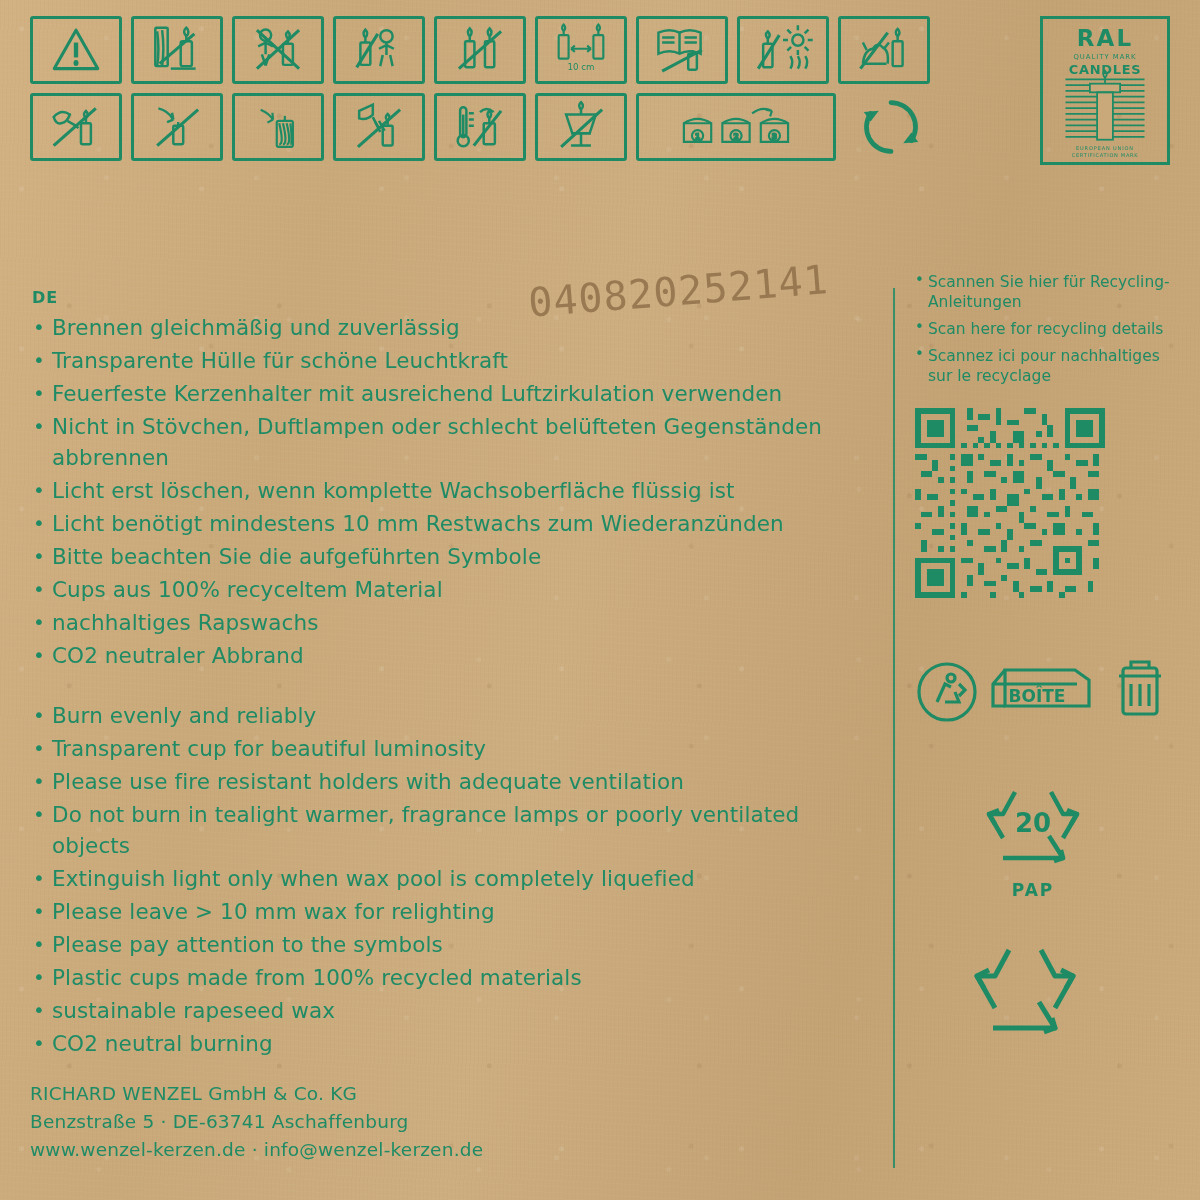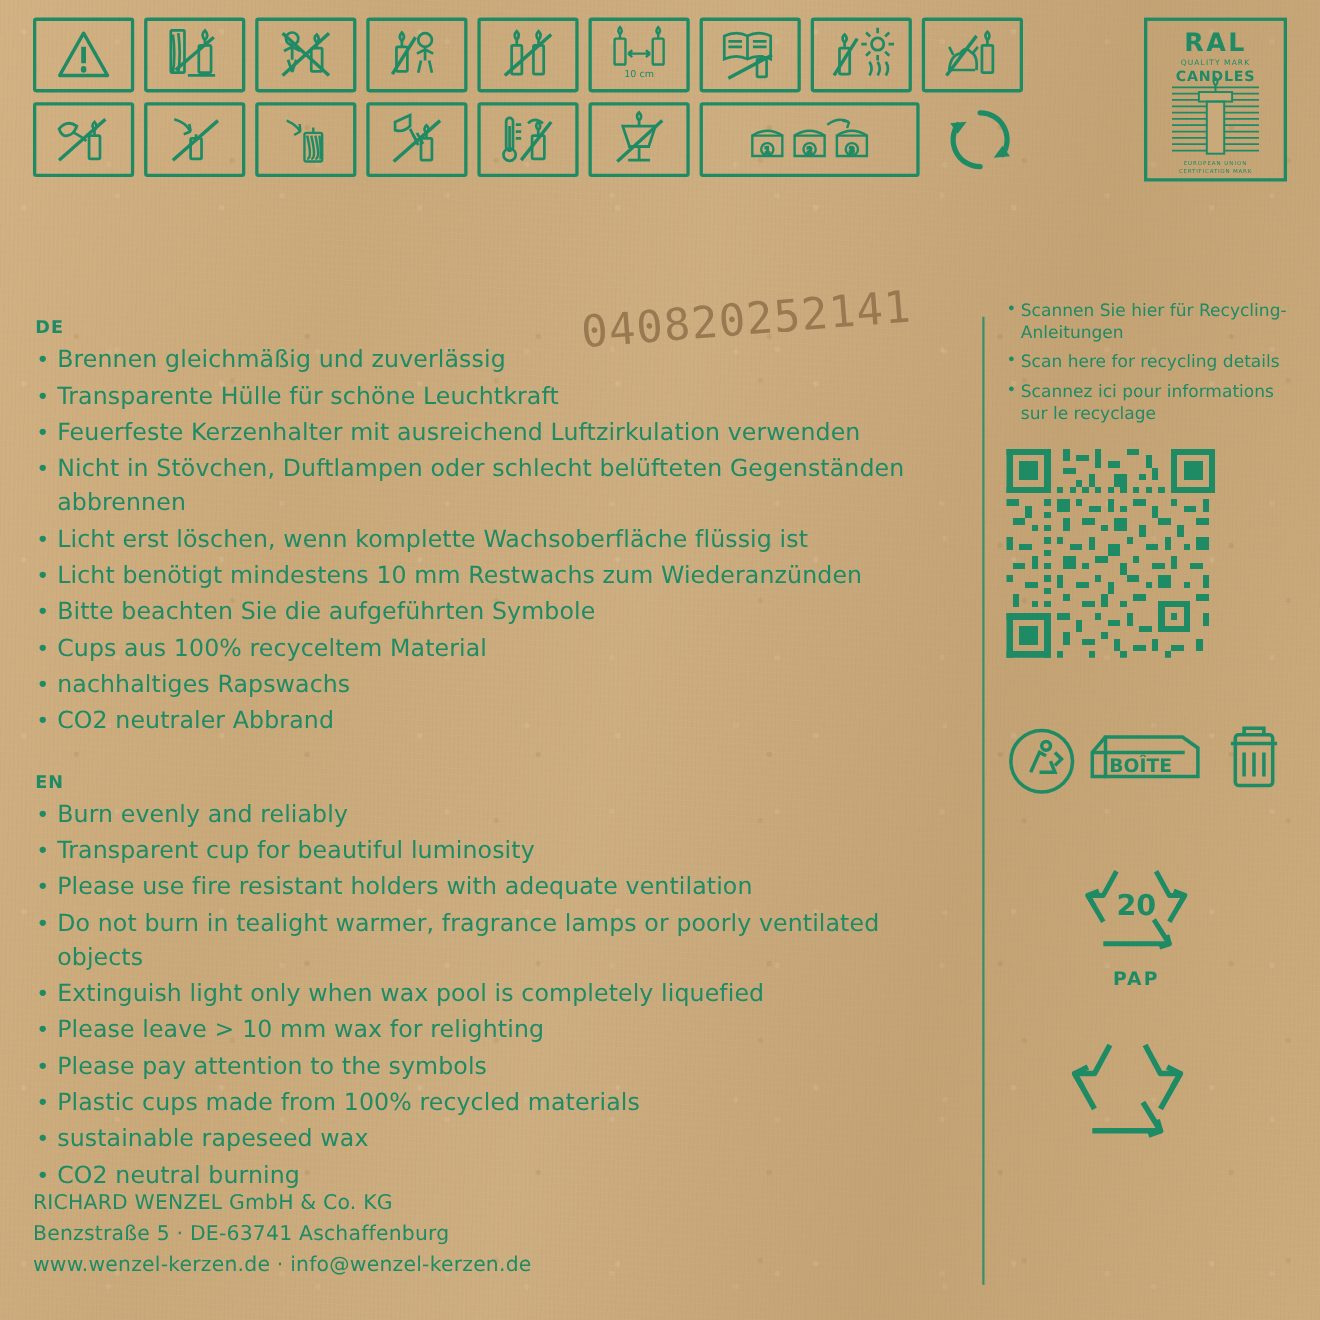--- a/index.html
+++ b/index.html
@@ -478,21 +478,20 @@
       <li>Licht erst löschen, wenn komplette Wachsoberfläche flüssig ist</li>
       <li>Licht benötigt mindestens 10 mm Restwachs zum Wiederanzünden</li>
       <li>Bitte beachten Sie die aufgeführten Symbole</li>
       <li>Cups aus 100% recyceltem Material</li>
       <li>nachhaltiges Rapswachs</li>
       <li>CO2 neutraler Abbrand</li>
     </ul>
   </div>
 
   <div class="block-en">
-    <div class="lang-head">EN</div>
     <ul class="bullets">
       <li>Burn evenly and reliably</li>
       <li>Transparent cup for beautiful luminosity</li>
       <li>Please use fire resistant holders with adequate ventilation</li>
       <li>Do not burn in tealight warmer, fragrance lamps or poorly ventilated objects</li>
       <li>Extinguish light only when wax pool is completely liquefied</li>
       <li>Please leave &gt; 10 mm wax for relighting</li>
       <li>Please pay attention to the symbols</li>
       <li>Plastic cups made from 100% recycled materials</li>
       <li>sustainable rapeseed wax</li>
@@ -506,21 +505,21 @@
   <div>Benzstraße 5 · DE-63741 Aschaffenburg</div>
   <div>www.wenzel-kerzen.de · info@wenzel-kerzen.de</div>
 </div>
 
 <div class="divider"></div>
 
 <div class="right-col">
   <ul class="rc-bullets">
     <li>Scannen Sie hier für Recycling-Anleitungen</li>
     <li>Scan here for recycling details</li>
-    <li>Scannez ici pour informations sur le recyclage</li>
+    <li>Scannez ici pour nachhaltiges sur le recyclage</li>
   </ul>
 
   <div class="qr">
     <svg viewBox="0 0 33 33" shape-rendering="crispEdges">
       <rect width="33" height="33" fill="none"></rect>
       <g fill="#1f8b65">
 
         <rect x="0" y="0" width="7" height="1"></rect>
           <rect x="0" y="6" width="7" height="1"></rect>
         <rect x="0" y="0" width="1" height="7"></rect>

